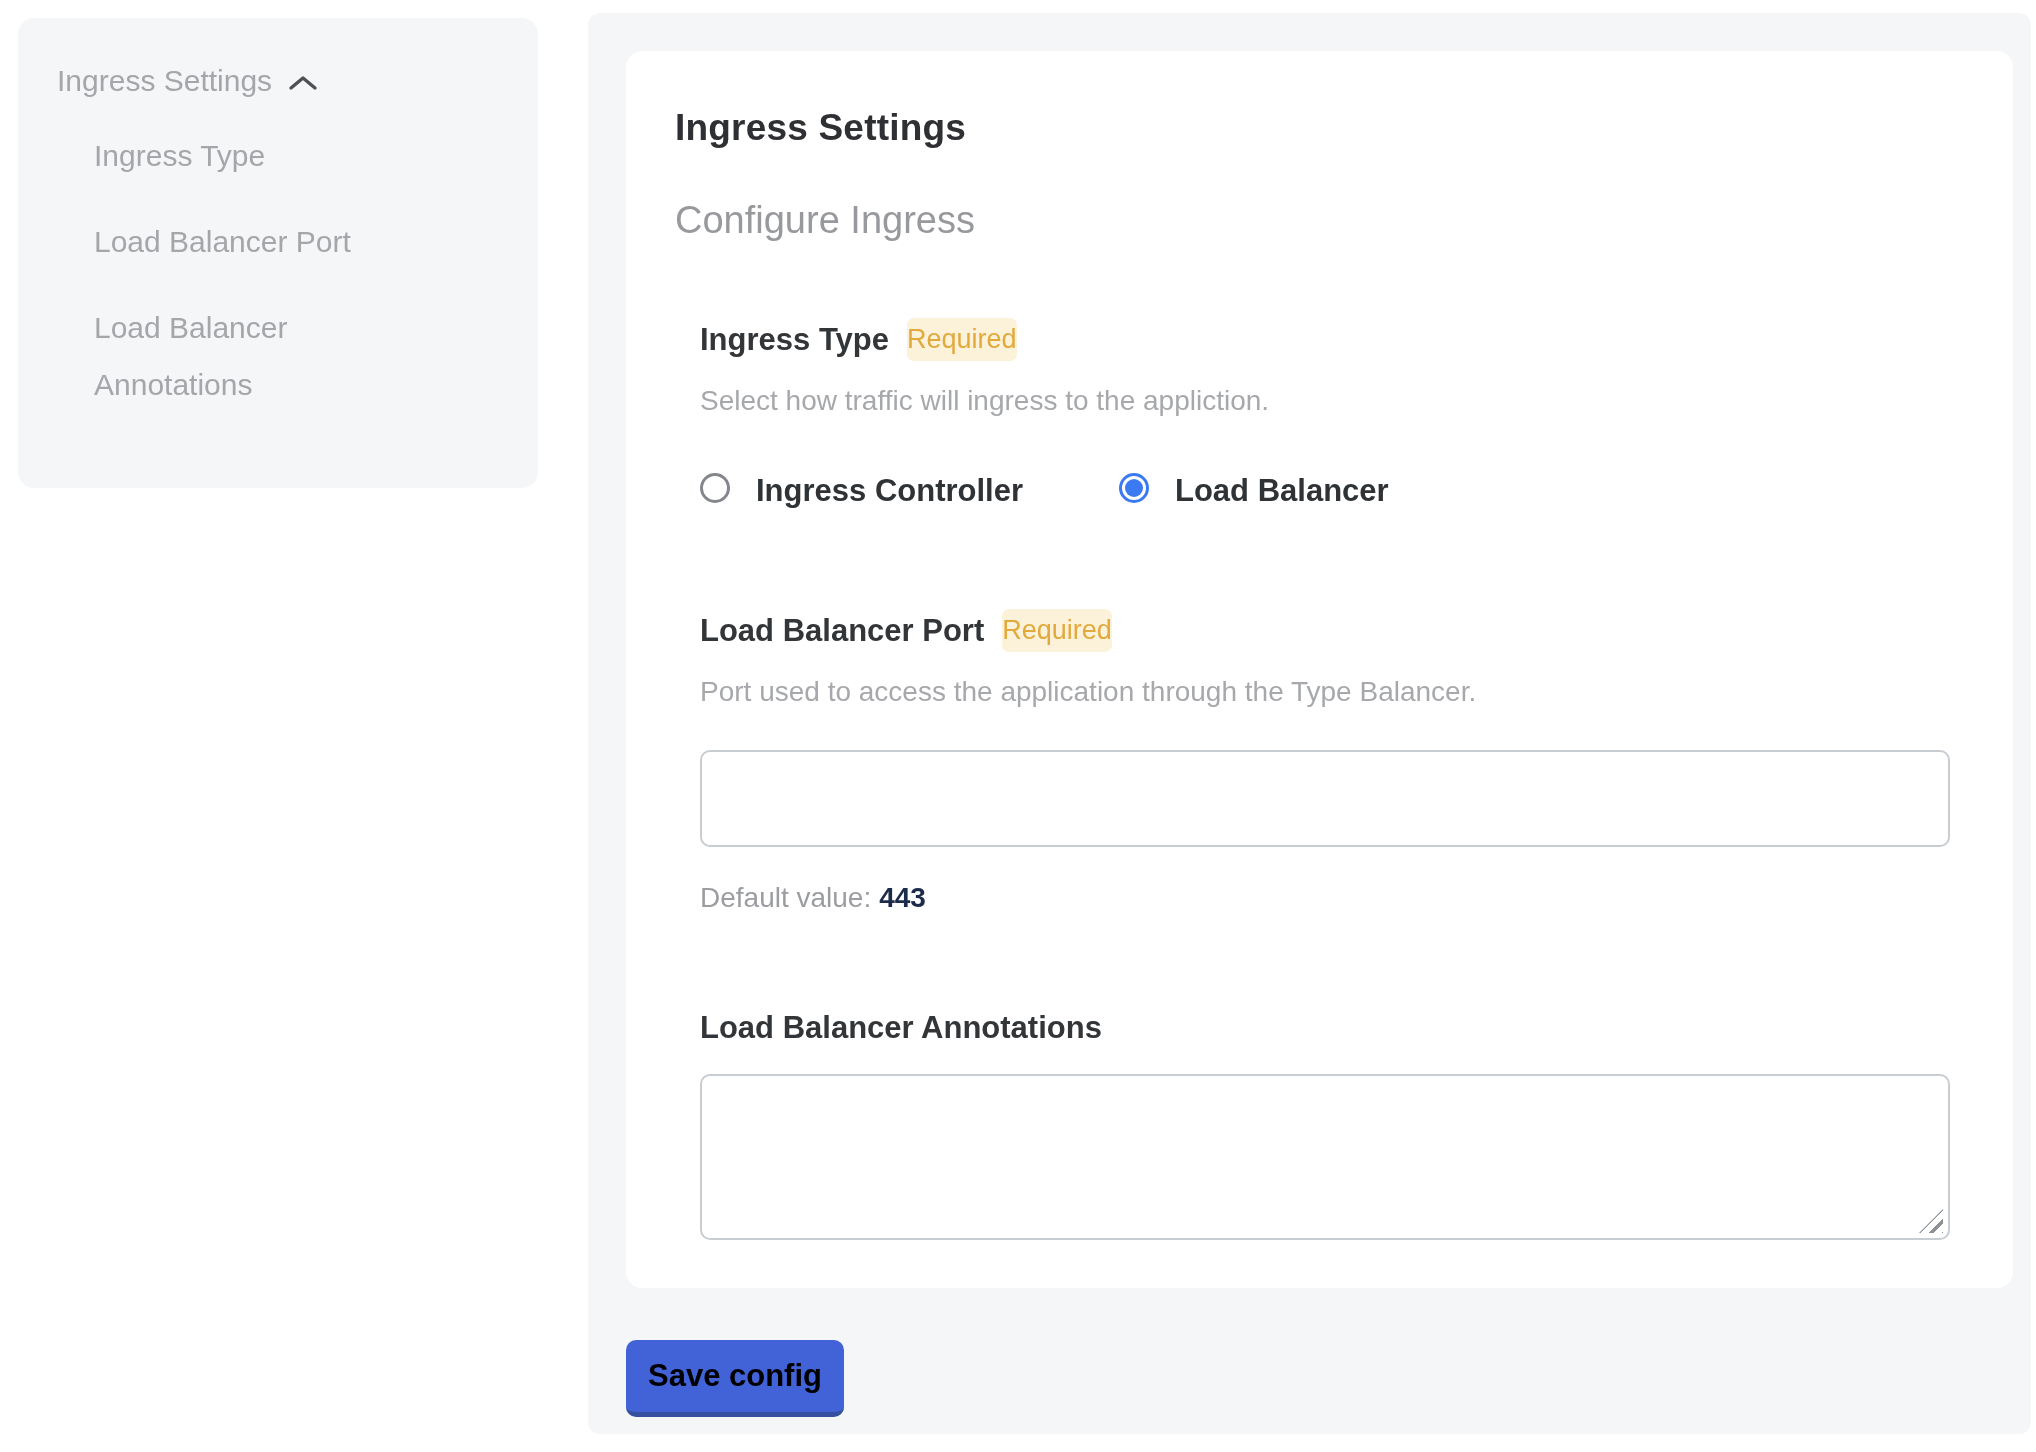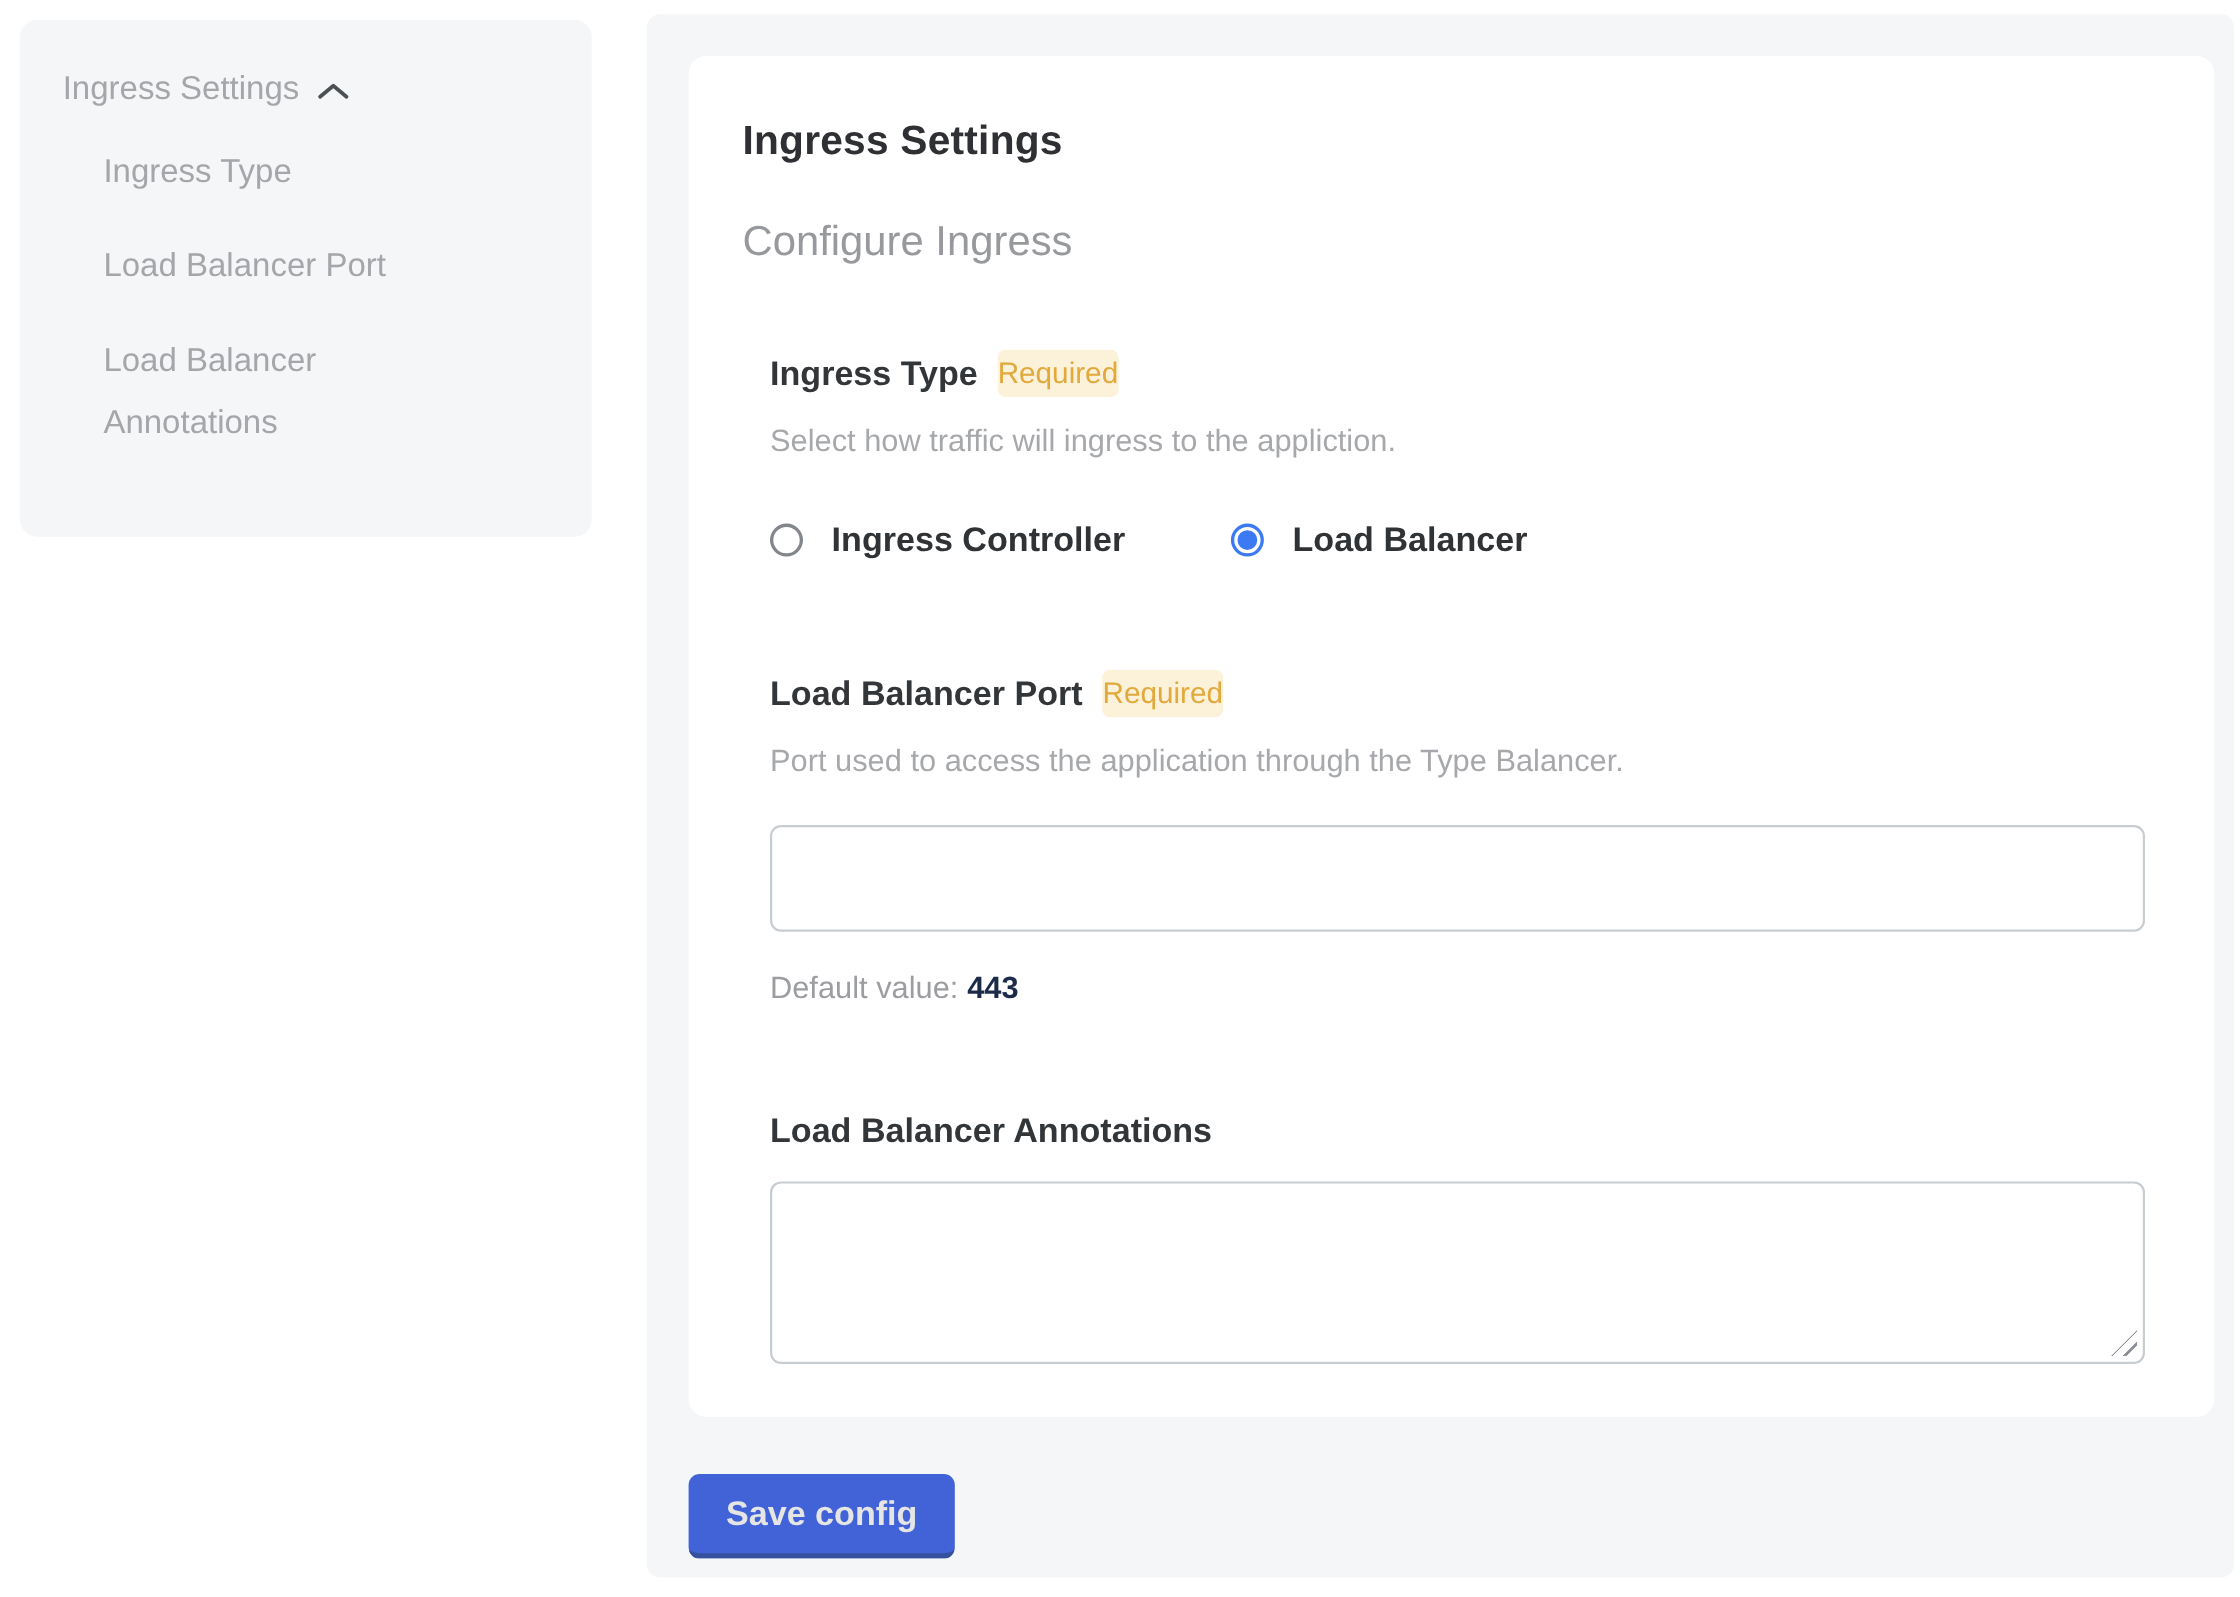--- a/index.html
+++ b/index.html
@@ -49,21 +49,21 @@
   .label-row { display: flex; align-items: center; gap: 18px; }
   .field-label { font-size: 31px; font-weight: 600; color: #333639; }
   .badge {
     background: var(--badge_bg, #fbf2d9);
     color: var(--badge_text, #e2a93c);
     font-size: 27px; padding: 6px 0; border-radius: 7px;
   }
   .desc { margin-top: 24px; font-size: 28px; color: #a6a8ab; }
 
   .radio-row { margin-top: 56px; display: flex; align-items: center; gap: 96px; }
-  .radio-option { display: flex; align-items: center; gap: 26px; cursor: pointer; }
+  .radio-option { display: flex; gap: 26px; cursor: pointer; }
   .radio {
     width: 30px; height: 30px; border-radius: 50%;
     border: 3px solid #83878c; background: #fff; position: relative; flex: none;
   }
   .radio.selected { border-color: var(--radio_blue, #3b7af3); }
   .radio.selected::after {
     content: ""; position: absolute; inset: 3px; border-radius: 50%;
     background: var(--radio_blue, #3b7af3);
   }
   .radio-label { font-size: 31px; font-weight: 600; color: #303336; }
@@ -92,25 +92,25 @@
       #8d9298 6px, #8d9298 9px,
       transparent 9px, transparent 15px,
       #8d9298 15px, #8d9298 18px,
       transparent 18px);
     clip-path: polygon(100% 0, 100% 100%, 0 100%);
     cursor: nwse-resize;
   }
 
   .save-btn {
     display: inline-block; margin-top: 52px;
-    height: 77px; padding: 0 34px;
+    height: 77px; padding: 0 22px;
     background: var(--accent_blue, #4263d8);
     border: none; border-bottom: 5px solid var(--accent_blue_dark, #34509f);
     border-radius: 10px;
-    color: #e5e5e5; font-size: 31px; font-weight: 700;
+    color: #000000; font-size: 31px; font-weight: 700;
     font-family: "Liberation Sans", sans-serif;
     cursor: pointer;
   }
 </style>
 </head>
 <body>
 
 <aside class="sidebar">
   <div class="side-header">
     <span class="side-header-label">Ingress Settings</span>

